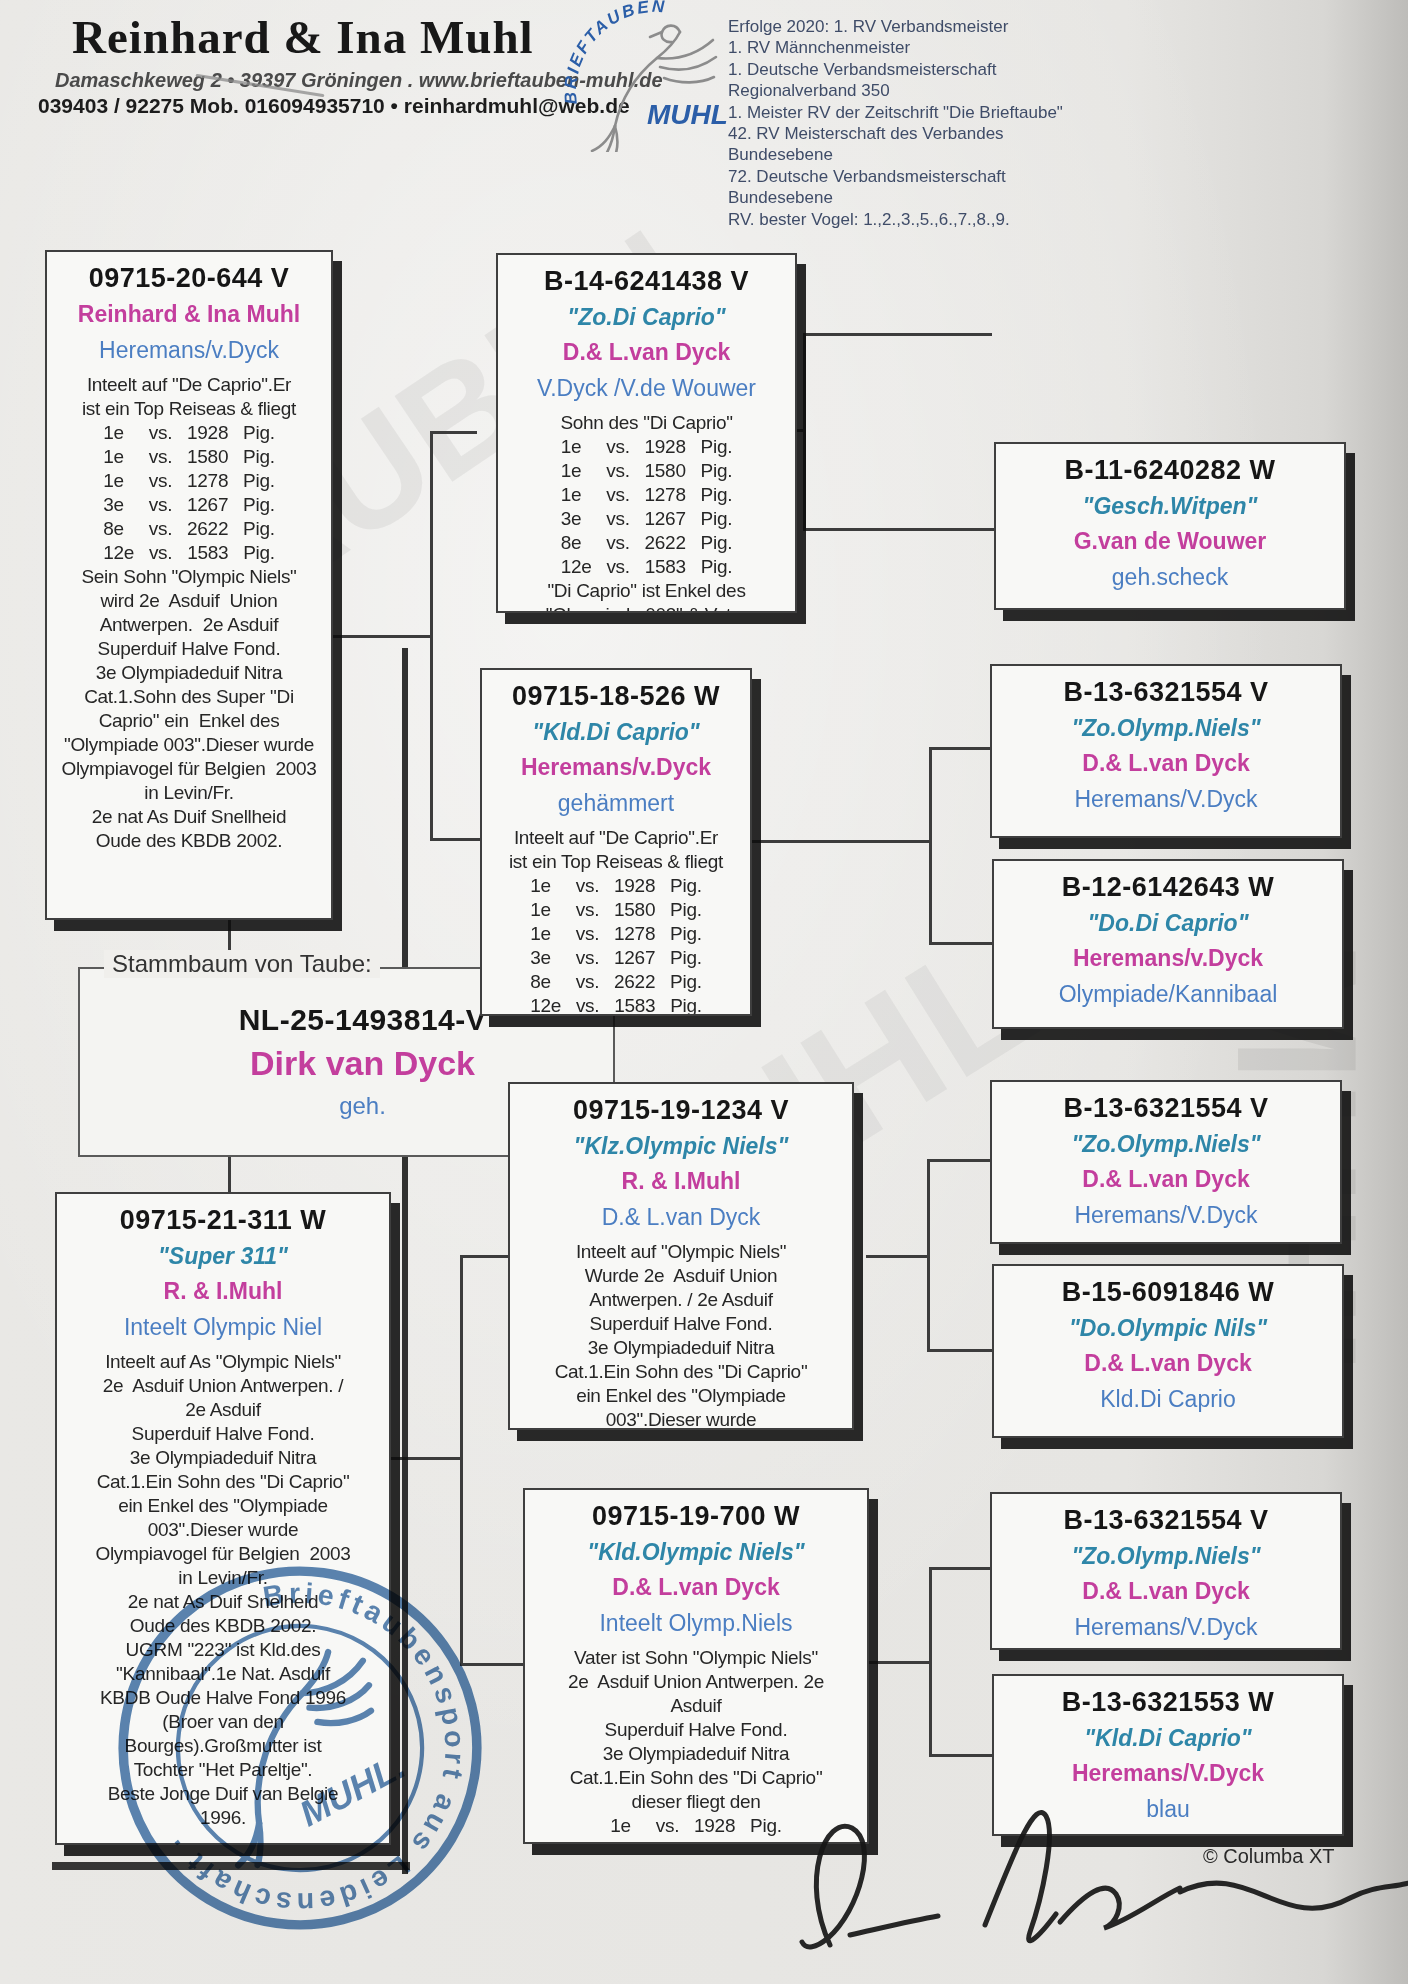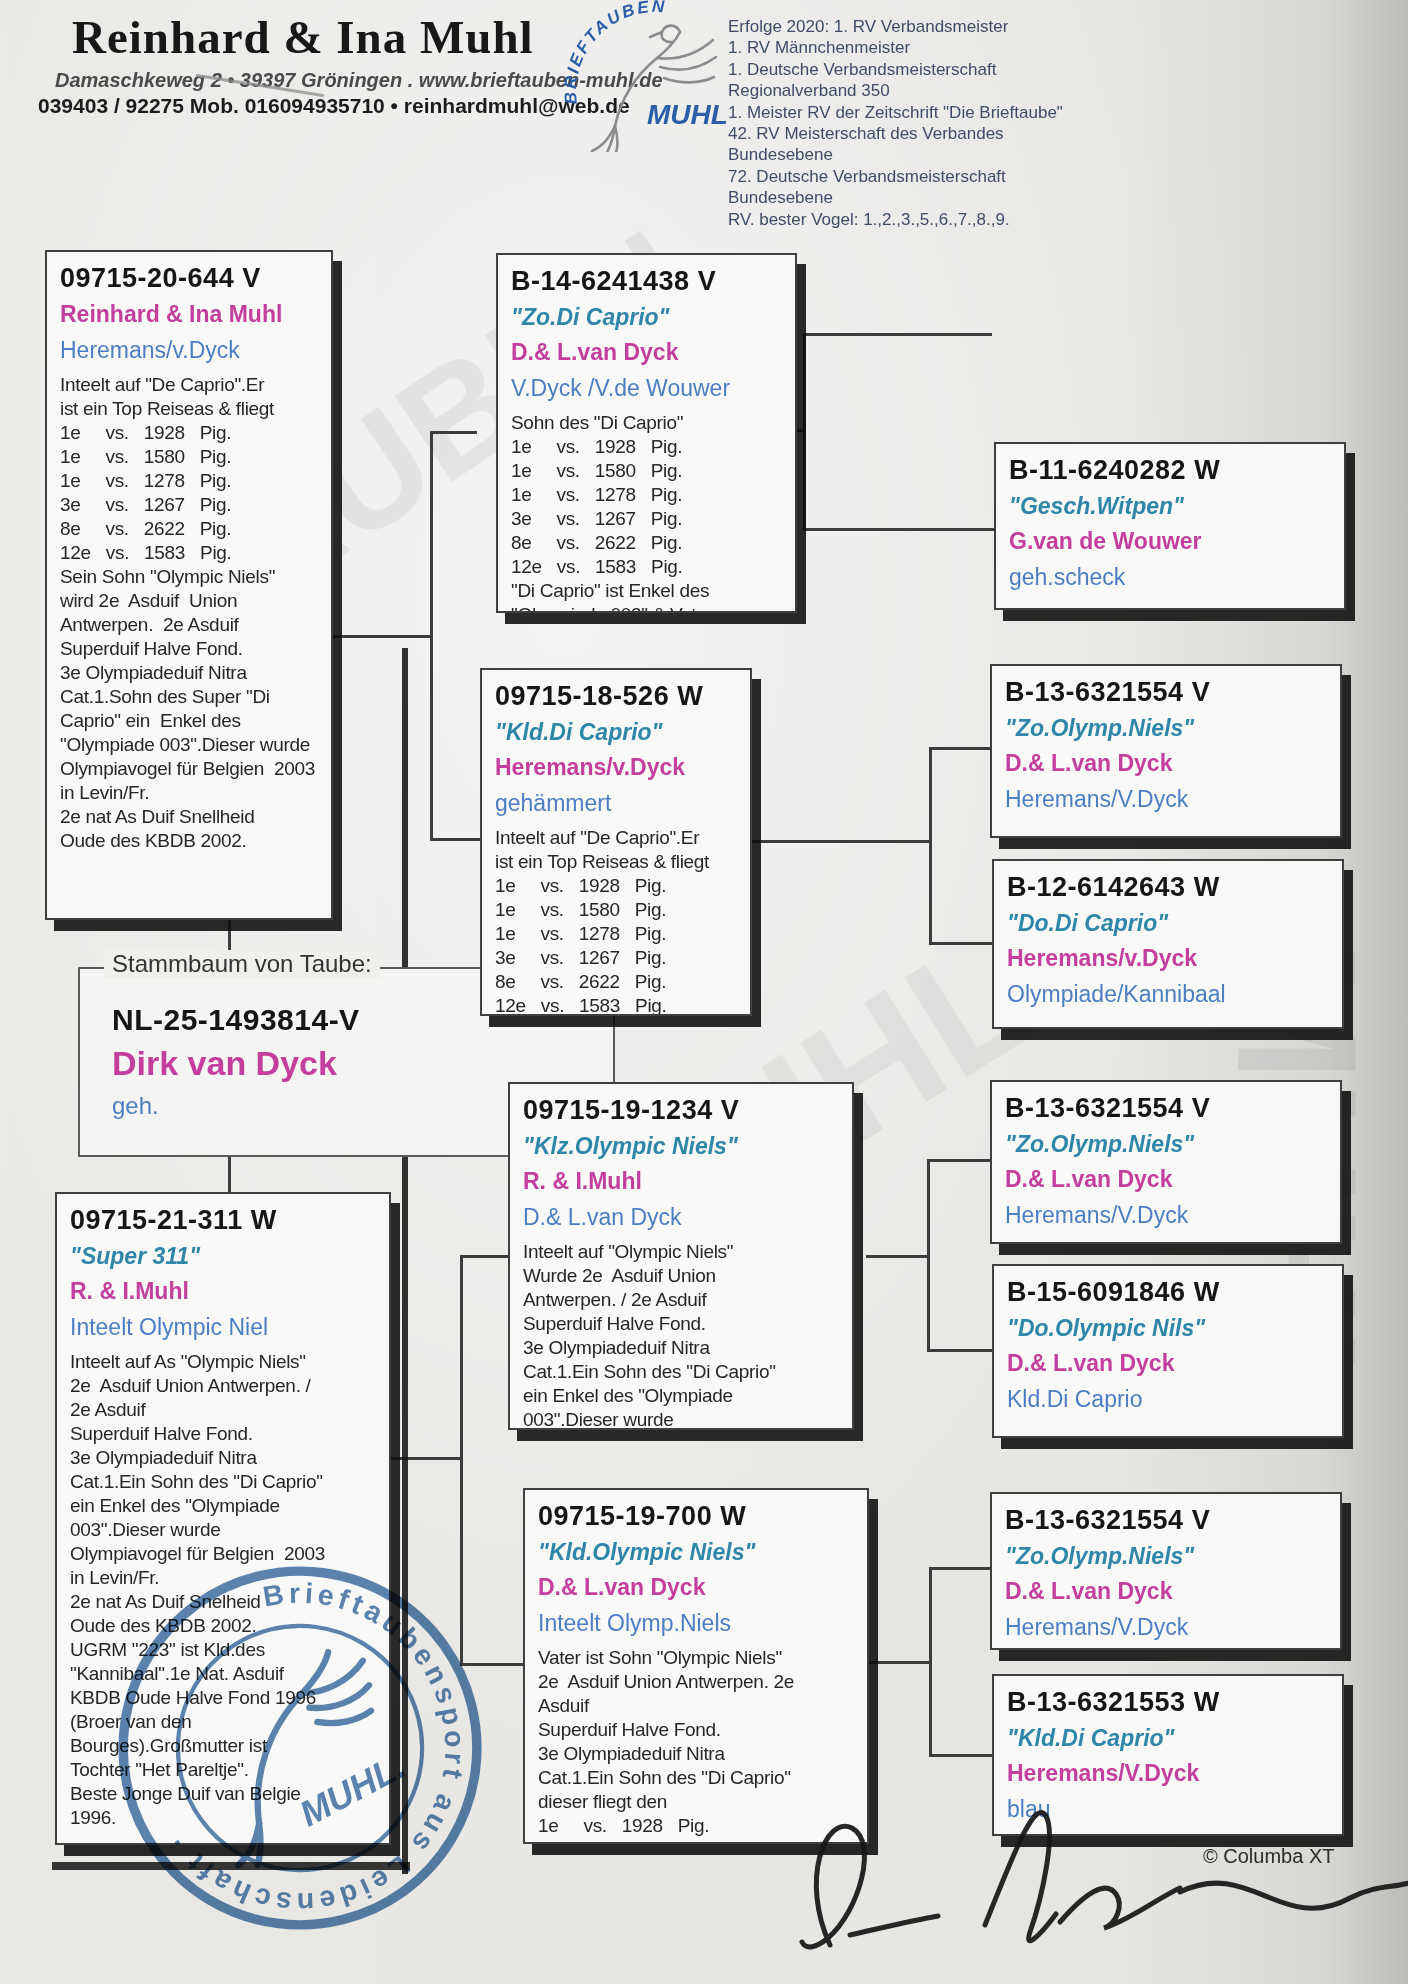--- a/index.html
+++ b/index.html
@@ -22,21 +22,21 @@
   .achv{left:728px;top:16px;width:420px;font-size:17px;line-height:1.26;color:#3f4c68;}
   .logo{left:563px;top:0px;width:170px;height:152px;}
   
   .wm{font-weight:bold;color:rgba(110,110,110,.10);pointer-events:none;white-space:nowrap;}
   .wm1{left:190px;top:330px;font-size:150px;transform:rotate(-34deg);}
   .wm2{left:560px;top:1010px;font-size:170px;transform:rotate(-32deg);color:rgba(110,110,110,.09);}
   .wm3{left:1230px;top:930px;font-size:170px;transform:rotate(90deg);transform-origin:left top;
        left:1395px;top:940px;color:rgba(110,110,110,.13);}
   
   .pbox{background:#f8f8f6;border:2px solid #3f3f3f;box-shadow:9px 11px 0 rgba(12,12,12,.88);
-        padding:11px 13px;box-sizing:border-box;overflow:hidden;}
+        padding:11px 13px;box-sizing:border-box;overflow:hidden;text-align:center;}
   .ring{font-size:27px;font-weight:bold;color:#161616;margin-bottom:7px;letter-spacing:.5px;}
   .pname{font-size:23px;font-weight:bold;font-style:italic;color:#2e86a8;margin-bottom:8px;}
   .pbreeder{font-size:23px;font-weight:bold;color:#c33e9d;margin-bottom:9px;}
   .pstrain{font-size:23px;color:#4b7ec2;margin-bottom:9px;}
   .pbody{font-size:19px;line-height:24px;color:#262626;white-space:pre;letter-spacing:-0.3px;}
   .pname:empty,.pbody:empty,.pstrain:empty{display:none;margin:0;}
   .pos-tl{left:45px;top:250px;width:288px;height:670px;}
   .pos-bl{left:55px;top:1192px;width:336px;height:653px;}
   .pos-m1{left:496px;top:253px;width:301px;height:360px;}
   .pos-m2{left:480px;top:668px;width:272px;height:348px;}

